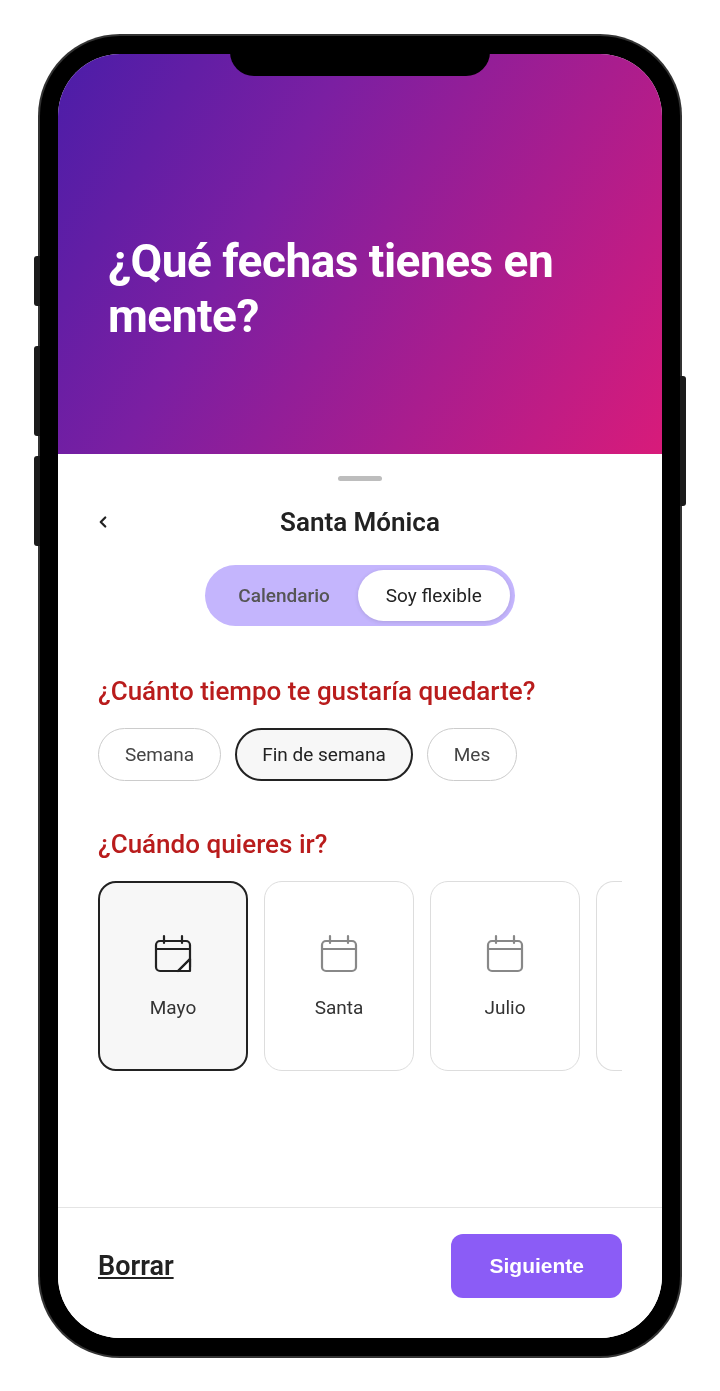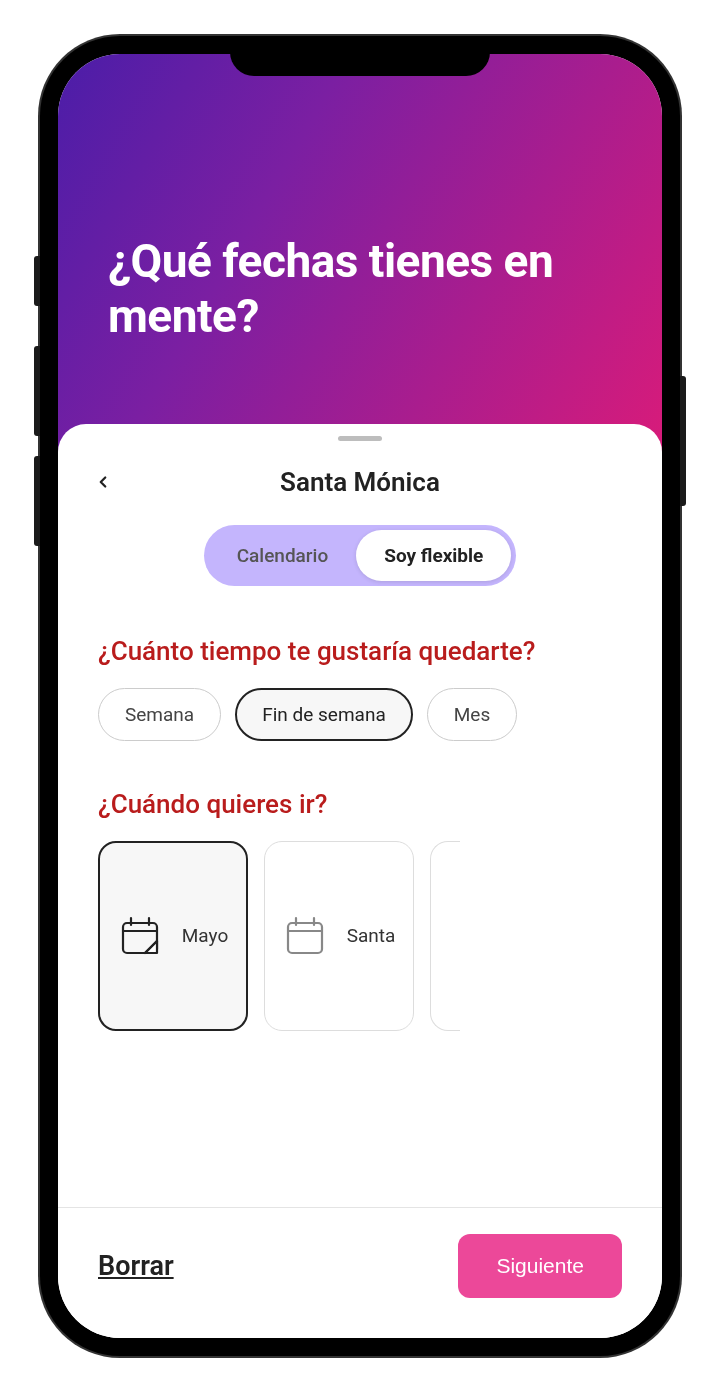--- a/index.html
+++ b/index.html
@@ -23,20 +23,21 @@
     }
     .phone-screen {
       width: 100%;
       height: 100%;
       background: #fff;
       border-radius: 62px;
       overflow: hidden;
       position: relative;
       display: flex;
       flex-direction: column;
+      gap: 40px;
     }
     .notch {
       position: absolute;
       top: 0;
       left: 50%;
       transform: translateX(-50%);
       width: 260px;
       height: 40px;
       background: #000;
       border-bottom-left-radius: 24px;
@@ -124,21 +125,21 @@
       padding: 14px 28px;
       border-radius: 40px;
       font-size: 19px;
       font-weight: 500;
       color: #555;
       cursor: pointer;
     }
     .segmented .seg.active {
       background: #fff;
       color: #222;
-      font-weight: 700;
+      font-weight: 400;
       box-shadow: 0 1px 4px rgba(0,0,0,0.12);
     }
     .content {
       padding: 0 40px;
       flex: 1;
     }
     .section-label {
       font-size: 26px;
       font-weight: 500;
       color: #b91c1c;
@@ -168,21 +169,21 @@
       display: flex;
       gap: 16px;
       overflow: hidden;
     }
     .month-card {
       min-width: 150px;
       height: 190px;
       border: 1px solid #ddd;
       border-radius: 18px;
       display: flex;
-      flex-direction: row;
+      flex-direction: column;
       align-items: center;
       justify-content: center;
       gap: 20px;
       cursor: pointer;
       background: #fff;
     }
     .month-card.active {
       border: 2px solid #222;
       background: #f7f7f7;
     }
@@ -210,24 +211,24 @@
       padding: 26px 40px 40px 40px;
     }
     .clear-link {
       font-size: 27px;
       font-weight: 600;
       color: #222;
       text-decoration: underline;
       cursor: pointer;
     }
     .next-button {
-      background: #ec4899;
+      background: #8b5cf6;
       color: #fff;
       font-size: 21px;
-      font-weight: 400;
+      font-weight: 700;
       border: none;
       border-radius: 12px;
       padding: 20px 38px;
       cursor: pointer;
     }
   </style>
 </head>
 <body>
 
 <div class="phone-frame">
@@ -288,20 +289,31 @@
             <span class="cal-icon">
               <svg width="44" height="44" viewBox="0 0 44 44" fill="none" stroke="#888" stroke-width="2.2" stroke-linecap="round" stroke-linejoin="round">
                 <rect x="5" y="9" width="34" height="30" rx="4"></rect>
                 <line x1="13" y1="4" x2="13" y2="11"></line>
                 <line x1="31" y1="4" x2="31" y2="11"></line>
                 <line x1="5" y1="17" x2="39" y2="17"></line>
               </svg>
             </span>
             <span class="month-label">Santa</span>
           </div>
+          <div class="month-card">
+            <span class="cal-icon">
+              <svg width="44" height="44" viewBox="0 0 44 44" fill="none" stroke="#888" stroke-width="2.2" stroke-linecap="round" stroke-linejoin="round">
+                <rect x="5" y="9" width="34" height="30" rx="4"></rect>
+                <line x1="13" y1="4" x2="13" y2="11"></line>
+                <line x1="31" y1="4" x2="31" y2="11"></line>
+                <line x1="5" y1="17" x2="39" y2="17"></line>
+              </svg>
+            </span>
+            <span class="month-label">Julio</span>
+          </div>
           <div class="month-card partial"></div>
         </div>
 
       </div>
 
       <div class="footer">
         <span class="clear-link">Borrar</span>
         <button class="next-button">Siguiente</button>
       </div>
 

